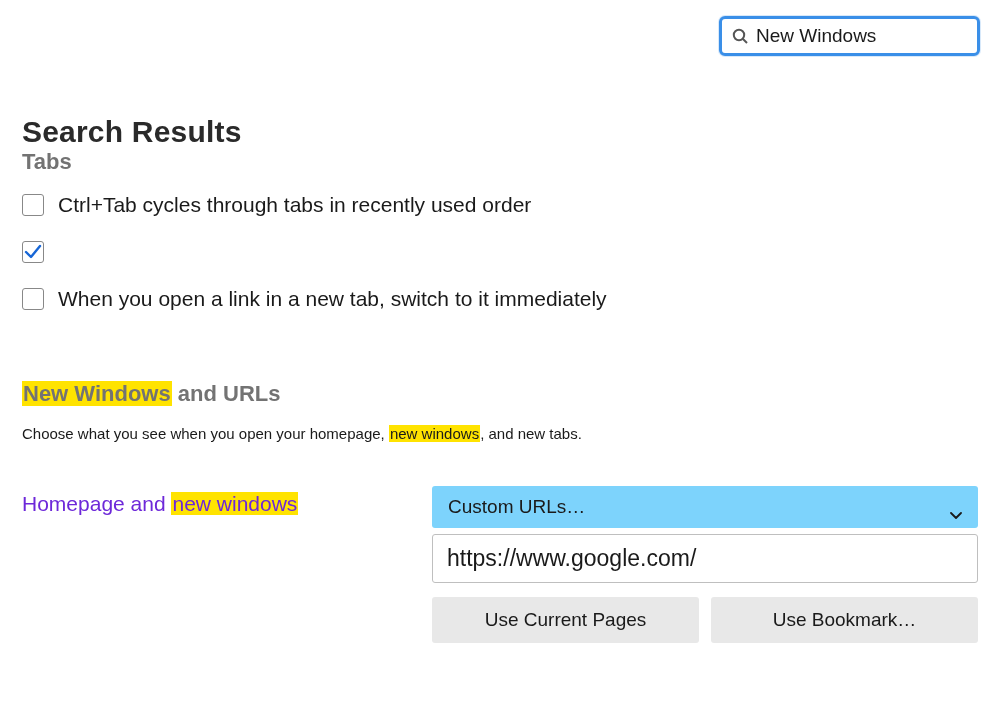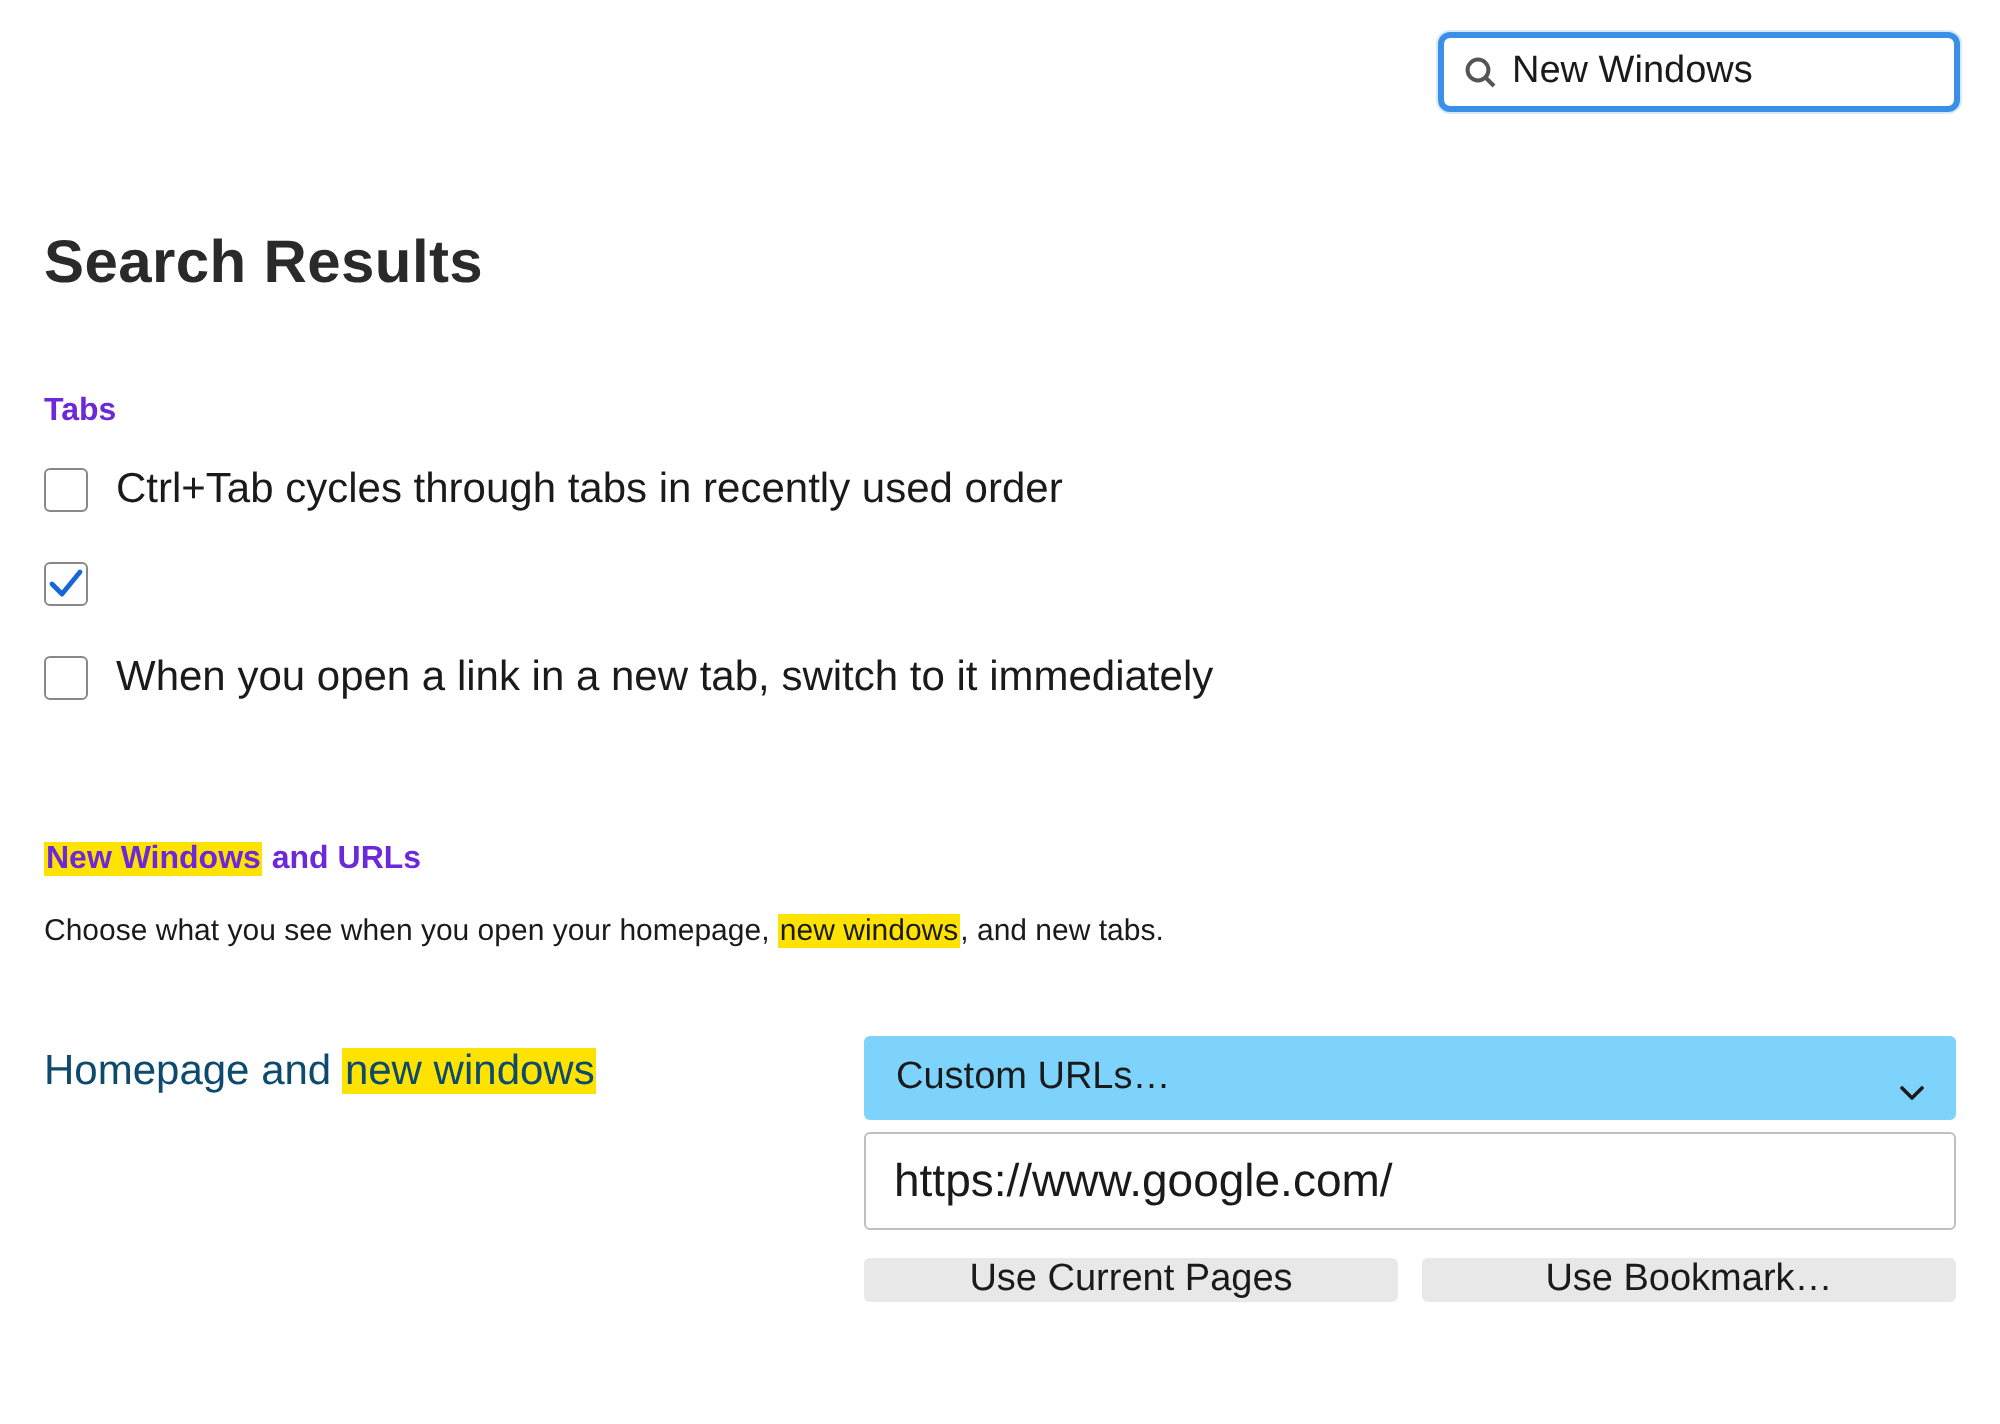--- a/index.html
+++ b/index.html
@@ -46,25 +46,24 @@
     .content {
       padding: 115px 22px 0 22px;
     }
     .page-title {
       font-size: 30px;
       font-weight: 700;
       color: #2a2a2a;
       letter-spacing: 0.2px;
     }
     .section-heading {
-      font-size: 16px;
+      font-size: 22px;
       font-weight: 700;
-      color: #6d28d9;
+      color: #737373;
       margin-bottom: 18px;
-      margin-top: 48px;
     }
     .checkbox-row {
       display: flex;
       align-items: center;
       margin-bottom: 24px;
     }
     .checkbox {
       width: 22px;
       height: 22px;
       border: 1.5px solid #888;
@@ -95,21 +94,21 @@
       color: #1a1a1a;
       margin-top: 12px;
       margin-bottom: 44px;
     }
     .form-row {
       display: flex;
       align-items: flex-start;
     }
     .form-label {
       font-size: 21px;
-      color: #0c4a6e;
+      color: #6d28d9;
       width: 410px;
       padding-top: 6px;
     }
     .form-controls {
       flex: 1;
       max-width: 548px;
     }
     .select {
       position: relative;
       background: #7dd3fc;
@@ -140,21 +139,21 @@
     }
     .button-row {
       display: flex;
       gap: 12px;
     }
     .btn {
       flex: 1;
       background: #e8e8e8;
       border: none;
       border-radius: 3px;
-      padding: 0 8px;
+      padding: 12px 8px;
       font-size: 19px;
       font-family: inherit;
       cursor: pointer;
       color: #1a1a1a;
       text-align: center;
     }
   </style>
 </head>
 <body>
 

